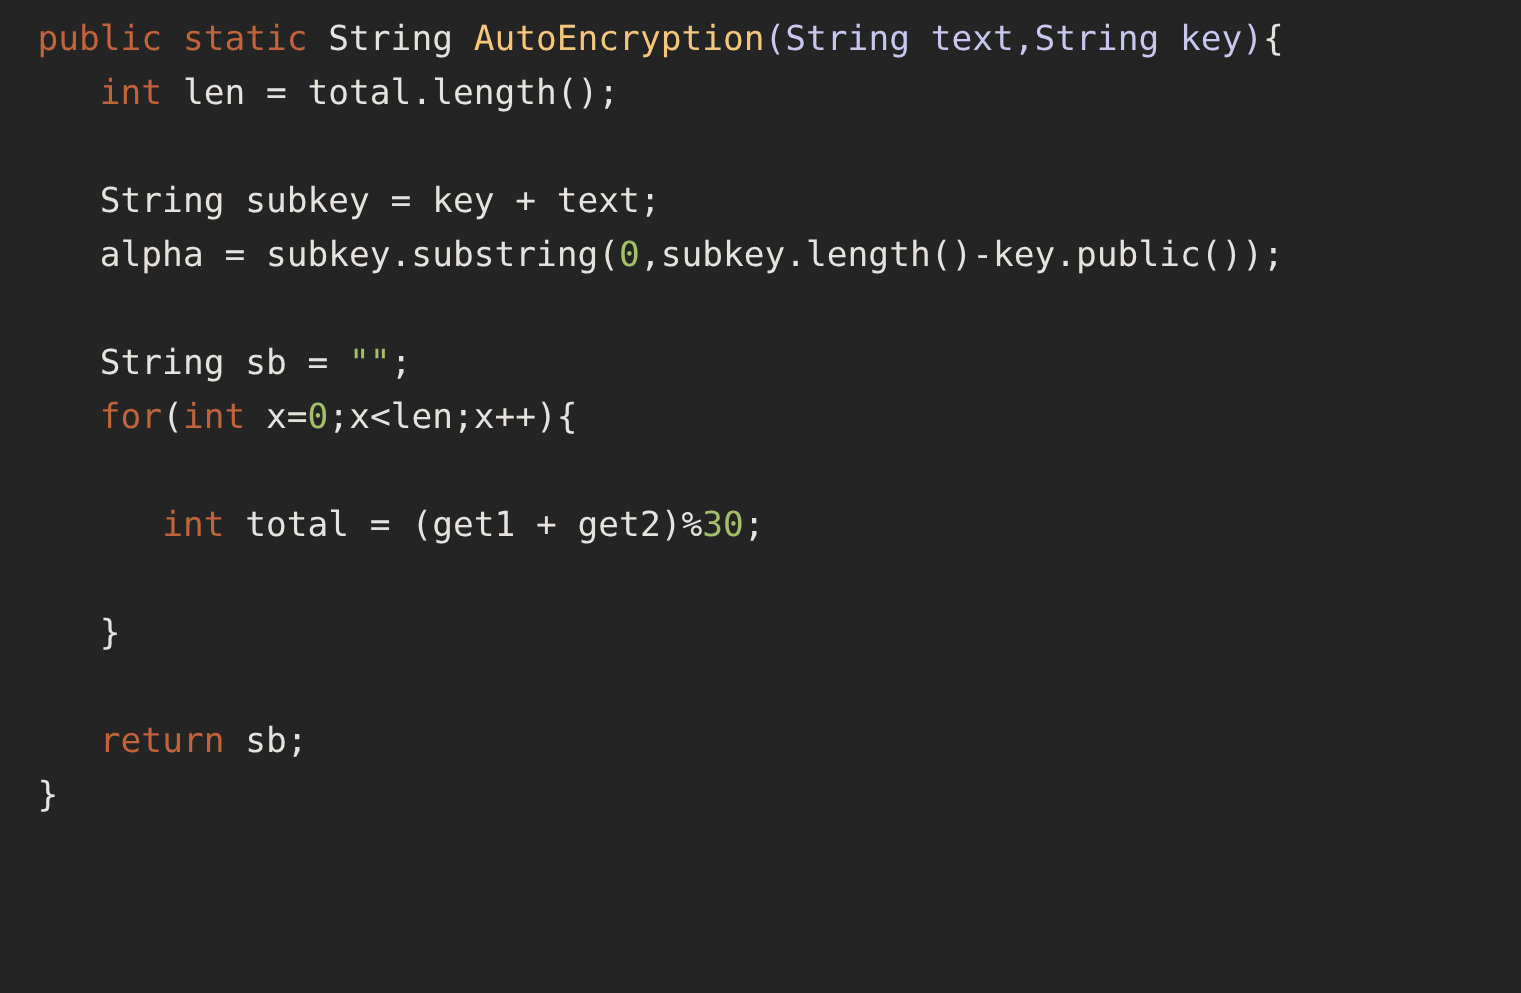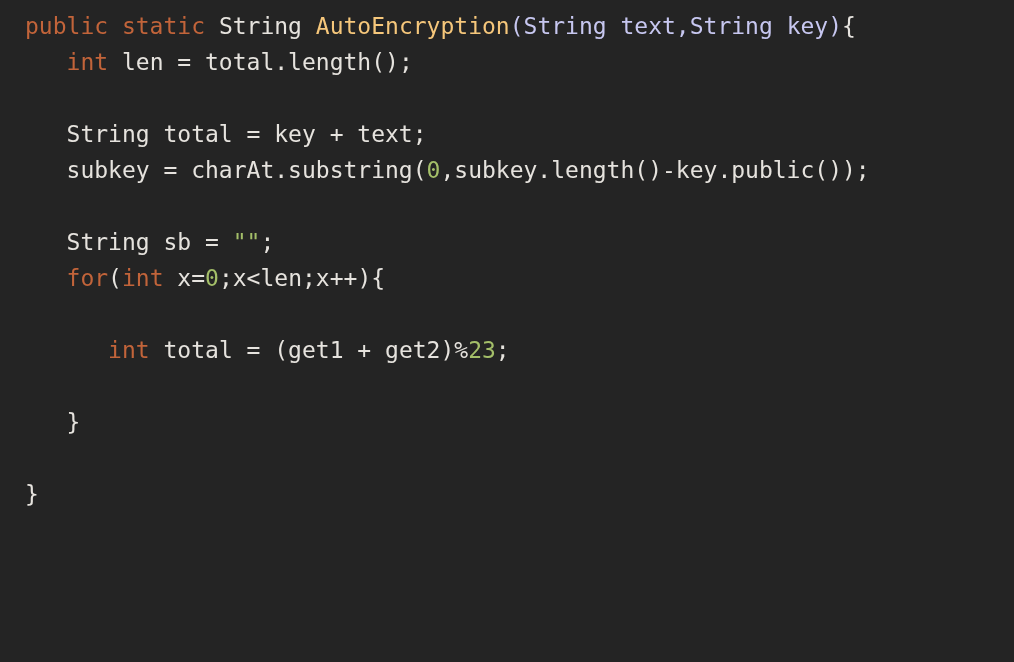--- a/index.html
+++ b/index.html
@@ -44,25 +44,26 @@
   .code-line.blank { color: transparent; }
 </style>
 </head>
 <body>
 
 <div id="code-viewer">
   <div id="code-lines">
       <div class="code-line"><span class="tok tok-keyword">public static </span><span class="tok tok-plain">String </span><span class="tok tok-function">AutoEncryption</span><span class="tok tok-param">(String text,String key)</span><span class="tok tok-plain">{</span></div>
       <div class="code-line"><span class="tok tok-plain">   </span><span class="tok tok-keyword">int</span><span class="tok tok-plain"> len = total.length();</span></div>
       <div class="code-line blank">&nbsp;</div>
-      <div class="code-line"><span class="tok tok-plain">   String total = key + text;</span></div>
-      <div class="code-line"><span class="tok tok-plain">   subkey = charAt.substring(</span><span class="tok tok-number">0</span><span class="tok tok-plain">,subkey.length()-key.public());</span></div>
+      <div class="code-line"><span class="tok tok-plain">   String subkey = key + text;</span></div>
+      <div class="code-line"><span class="tok tok-plain">   alpha = subkey.substring(</span><span class="tok tok-number">0</span><span class="tok tok-plain">,subkey.length()-key.public());</span></div>
       <div class="code-line blank">&nbsp;</div>
       <div class="code-line"><span class="tok tok-plain">   String sb = </span><span class="tok tok-string">""</span><span class="tok tok-plain">;</span></div>
       <div class="code-line"><span class="tok tok-plain">   </span><span class="tok tok-keyword">for</span><span class="tok tok-plain">(</span><span class="tok tok-keyword">int</span><span class="tok tok-plain"> x=</span><span class="tok tok-number">0</span><span class="tok tok-plain">;x&lt;len;x++){</span></div>
       <div class="code-line blank">&nbsp;</div>
-      <div class="code-line"><span class="tok tok-plain">      </span><span class="tok tok-keyword">int</span><span class="tok tok-plain"> total = (get1 + get2)%</span><span class="tok tok-number">23</span><span class="tok tok-plain">;</span></div>
+      <div class="code-line"><span class="tok tok-plain">      </span><span class="tok tok-keyword">int</span><span class="tok tok-plain"> total = (get1 + get2)%</span><span class="tok tok-number">30</span><span class="tok tok-plain">;</span></div>
       <div class="code-line blank">&nbsp;</div>
       <div class="code-line"><span class="tok tok-plain">   }</span></div>
       <div class="code-line blank">&nbsp;</div>
+      <div class="code-line"><span class="tok tok-plain">   </span><span class="tok tok-keyword">return</span><span class="tok tok-plain"> sb;</span></div>
       <div class="code-line"><span class="tok tok-plain">}</span></div>
     </div>
 </div>
 
 </body></html>

